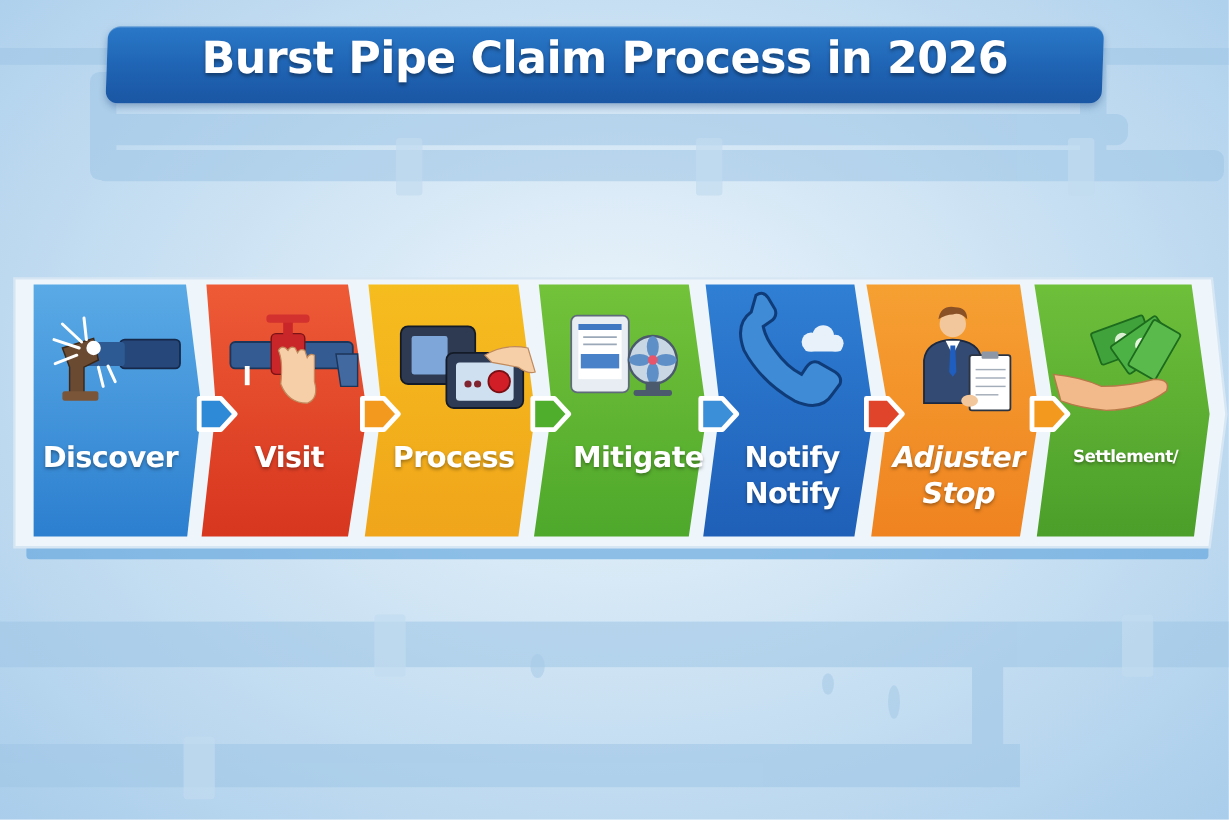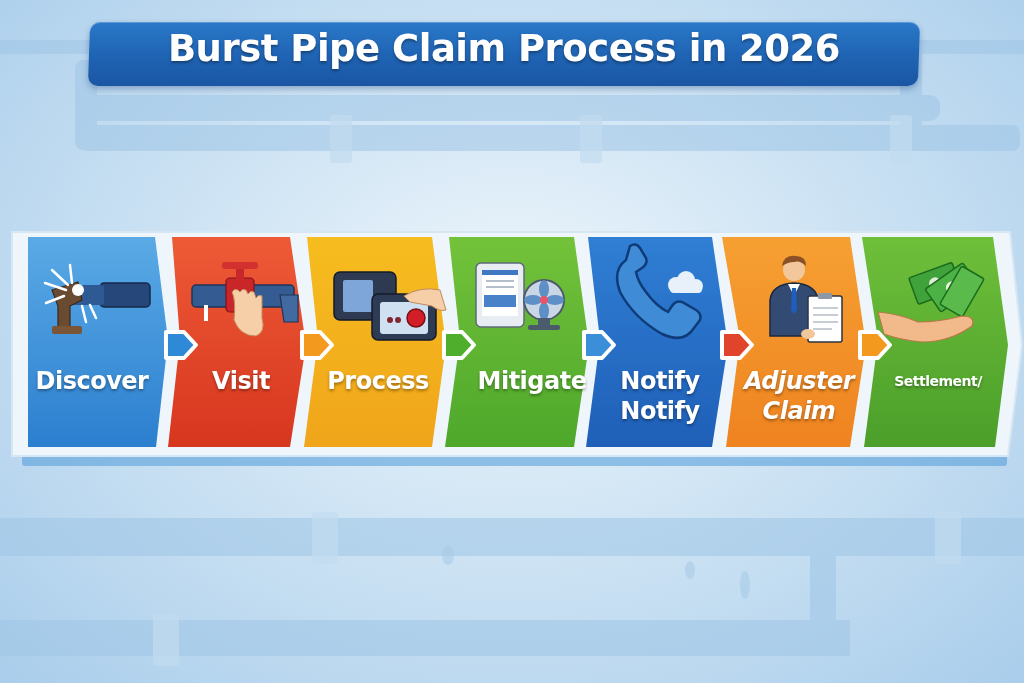--- a/index.html
+++ b/index.html
@@ -226,17 +226,17 @@
 </div>
 <div class="label" style="left:470px; top:366px; width:124px;">
   <div>Mitigate</div>
 </div>
 <div class="label" style="left:598px; top:366px; width:124px;">
   <div>Notify</div>
   <div>Notify</div>
 </div>
 <div class="label" style="left:736px; top:366px; width:126px;font-style:italic;">
   <div>Adjuster</div>
-  <div>Claim</div>
+  <div>Stop</div>
 </div>
 <div class="label" style="left:872px; top:366px; width:132px; font-size:14px;">
   <div>Settlement/</div>
 </div>
 
 </body></html>

